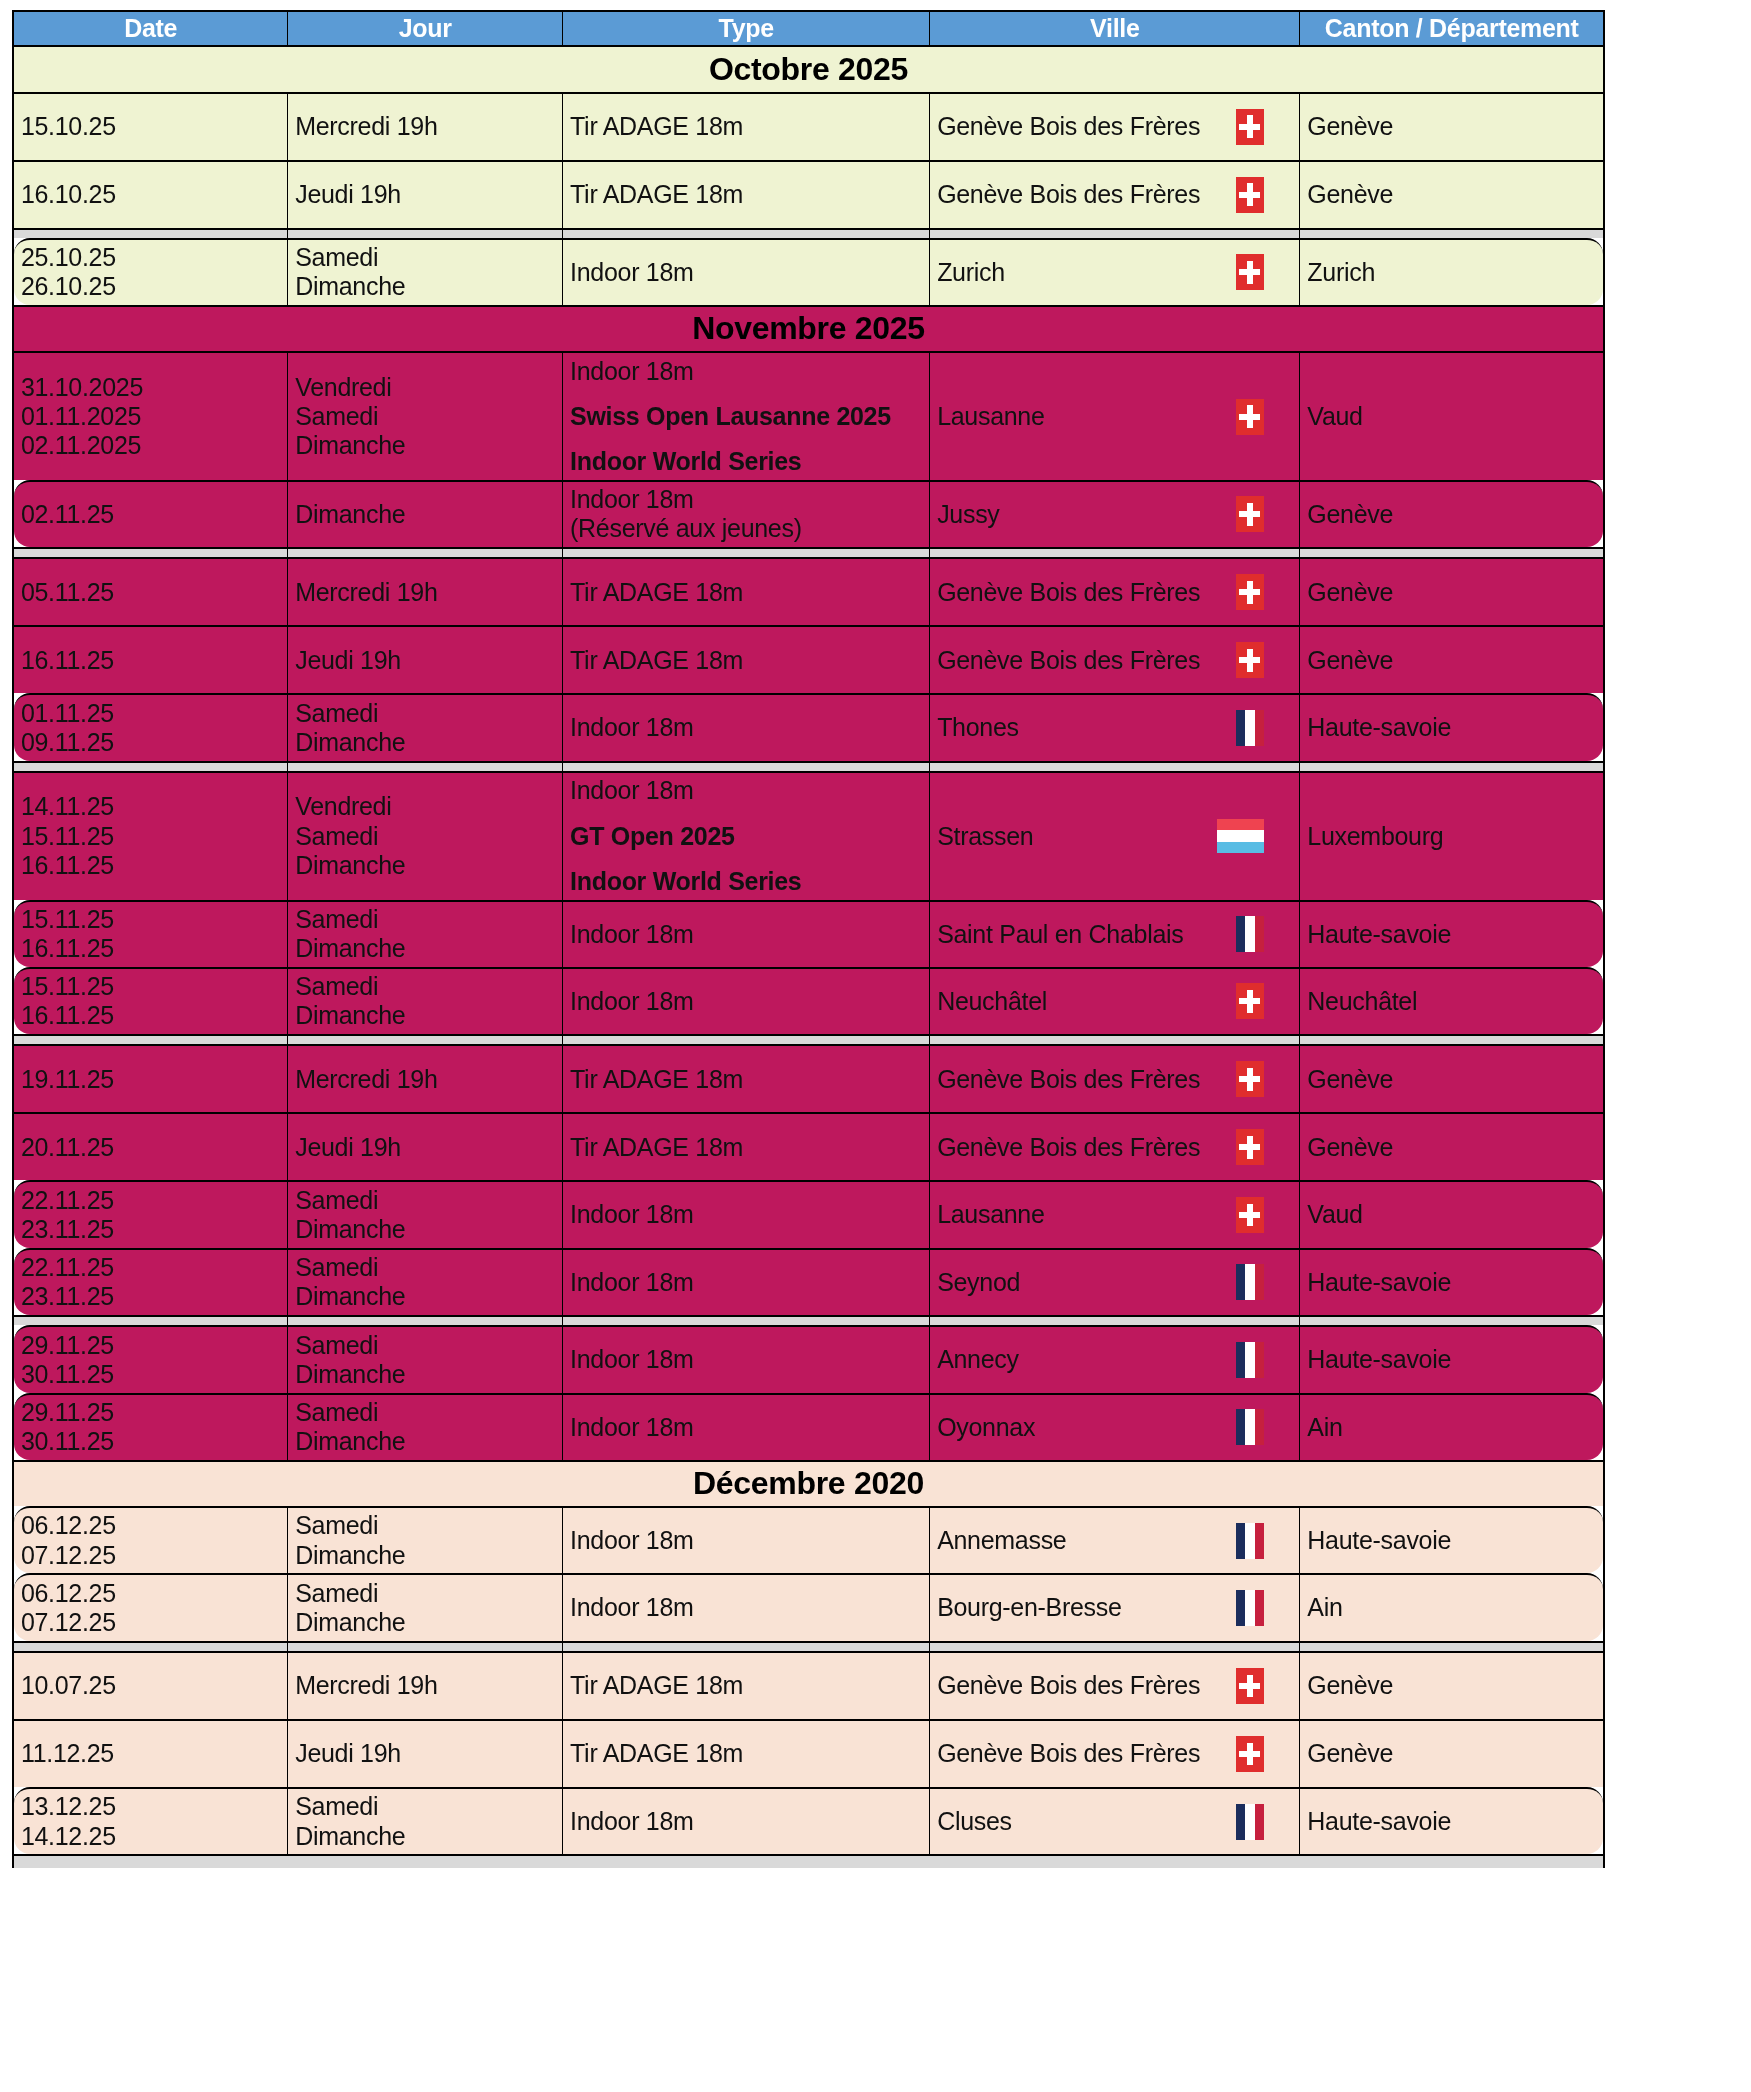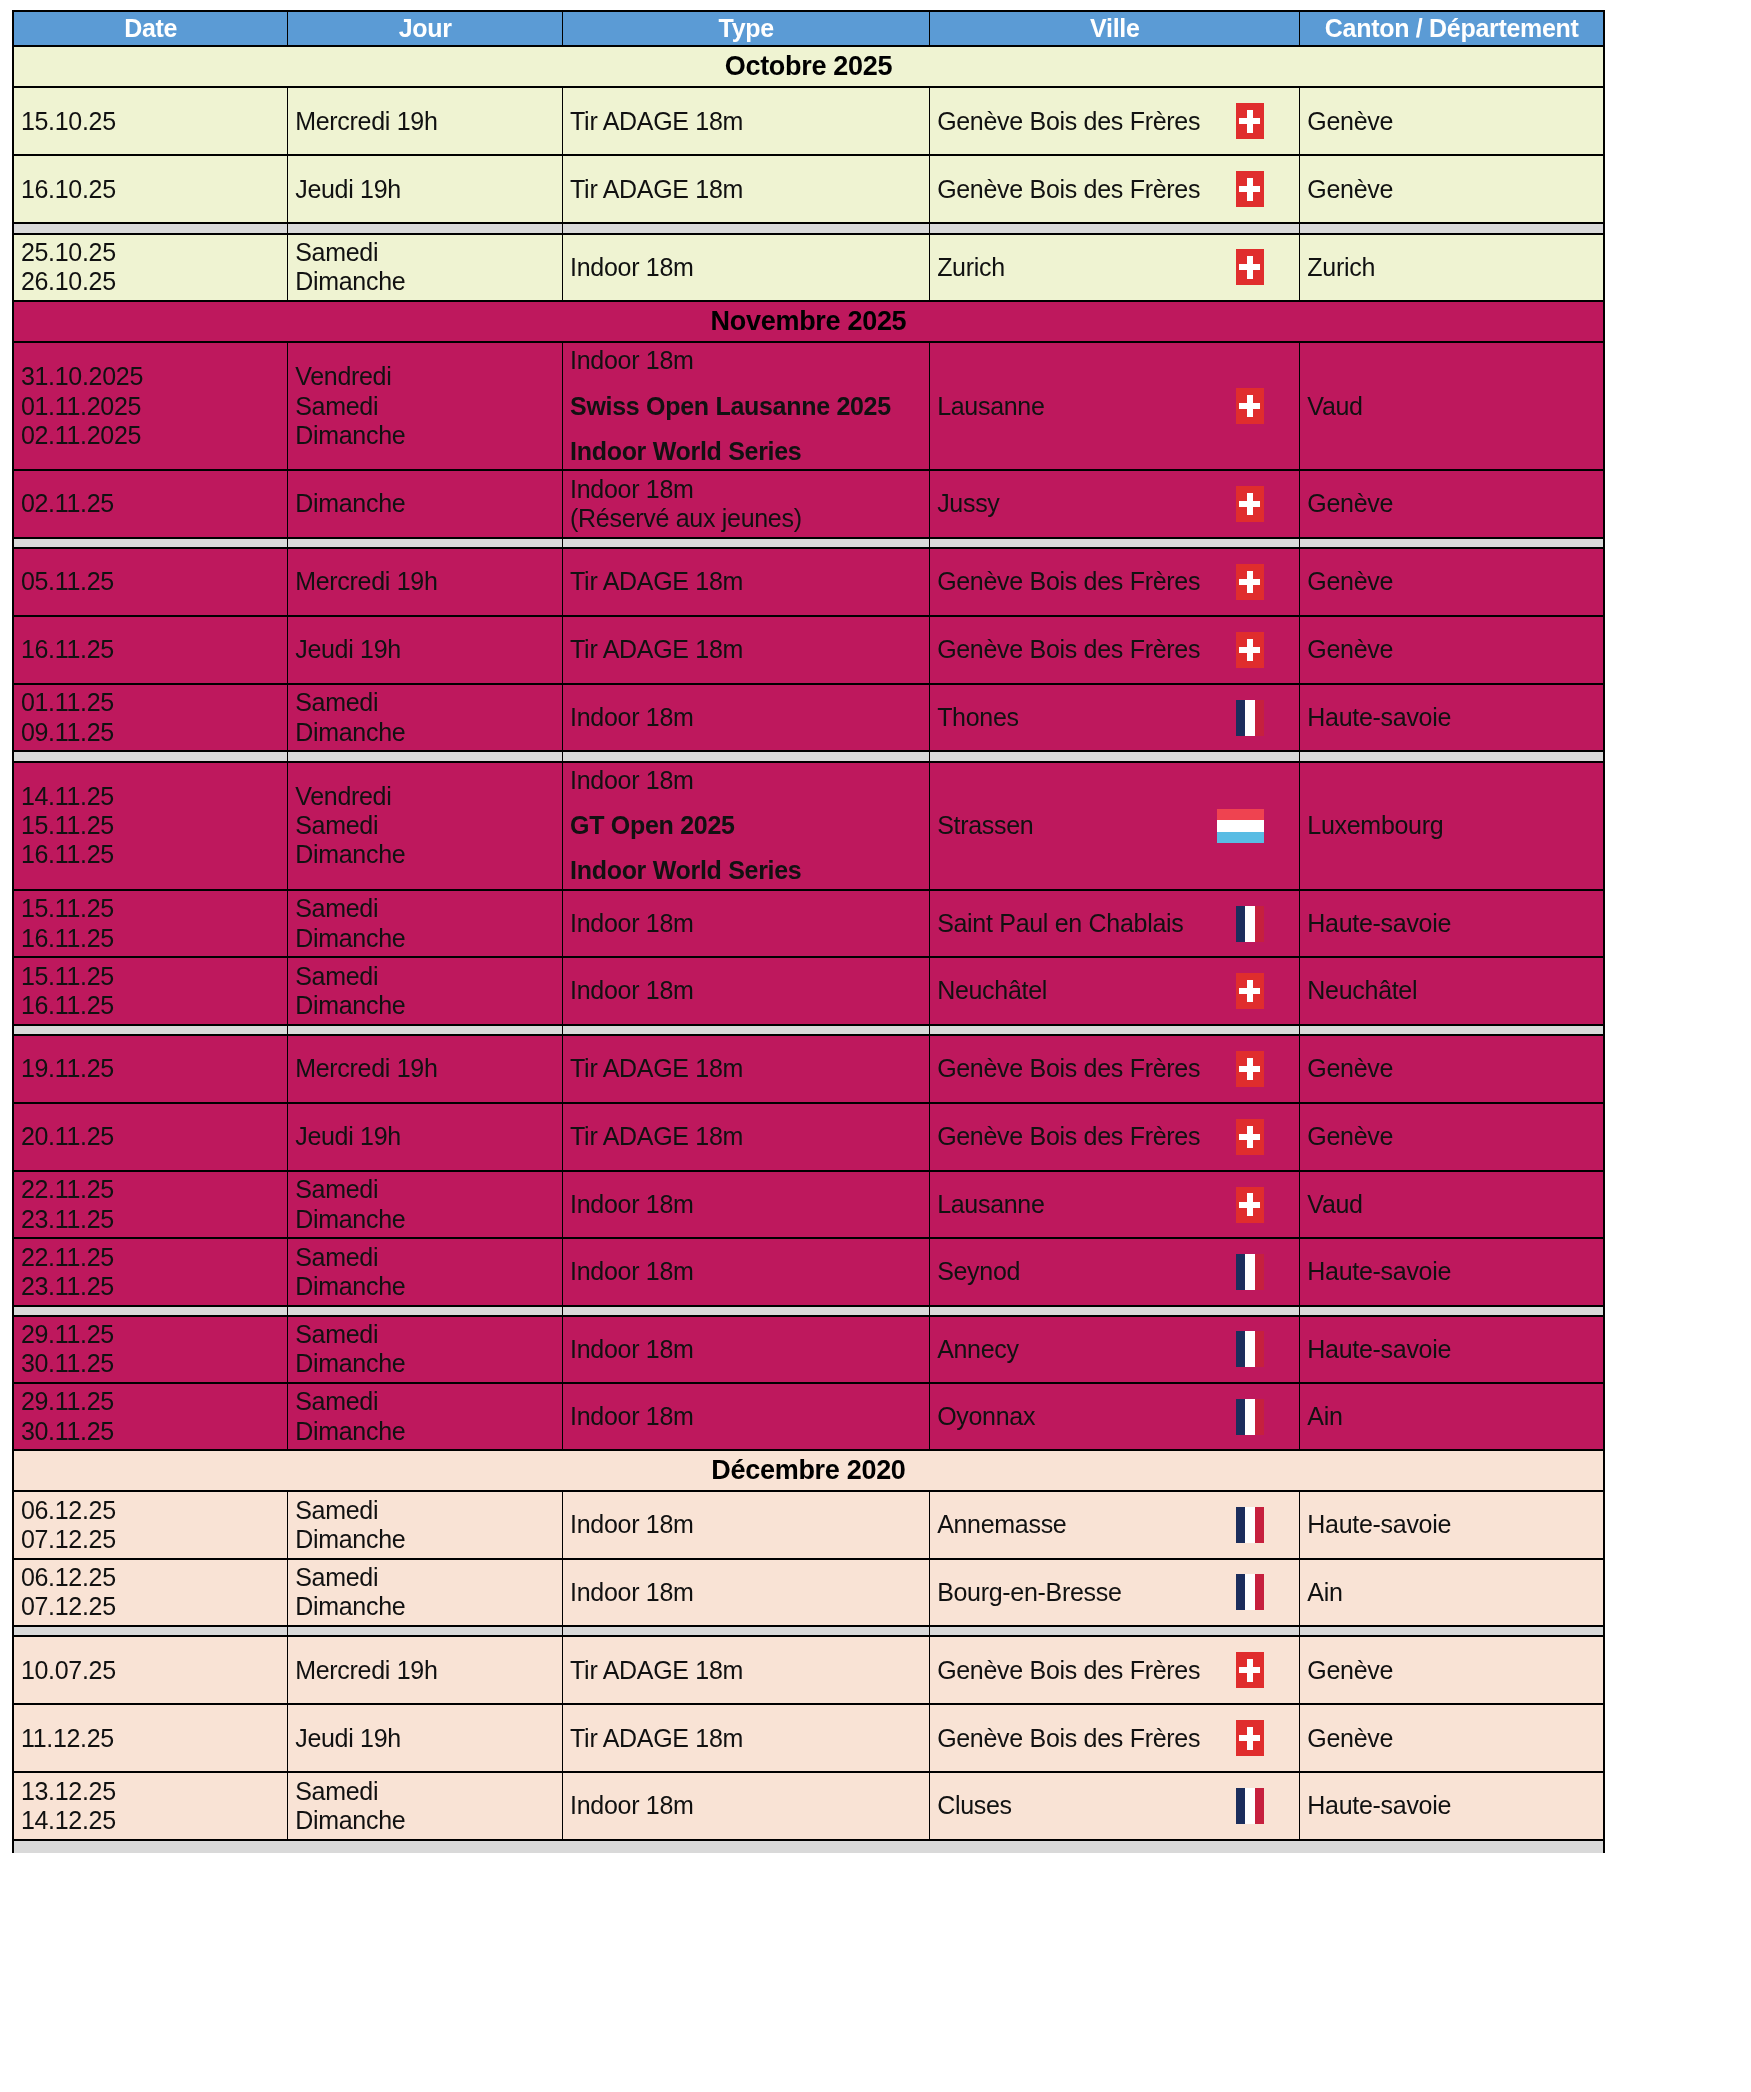--- a/index.html
+++ b/index.html
@@ -28,28 +28,28 @@
   
   .header-row{min-height:33px;}
   .header-row .cell{
     background:#5B9BD5;color:#ffffff;font-weight:700;
     align-items:center;justify-content:center;padding:1.7px 3.4px;
   }
   
   .section-row{min-height:41px;}
   .section-row .cell{
     grid-column:1/-1;align-items:center;justify-content:center;
-    font-weight:700;font-size:27px;color:#000;
+    font-weight:700;font-size:32px;color:#000;
   }
   
   .spacer-row{min-height:10.3px;}
   .spacer-row .cell{background:#D9D9D9;padding:0;}
   
   .h-1{min-height:68px;}
-  .h-2{min-height:66px;}
+  .h-2{min-height:66px;border-radius:16px;}
   .h-3{min-height:105px;}
   .theme-october{background:#EFF3D2;}
   .theme-november{background:#be185d;}
   .theme-december{background:#F9E3D5;}
   .line{white-space:nowrap;}
   .bold{font-weight:700;margin-top:16px;}
   .city-cell{flex-direction:row;align-items:center;justify-content:flex-end;}
   .city-label{white-space:nowrap;}
   
   .flag{display:inline-block;position:relative;margin-left:auto;margin-right:29px;flex:0 0 auto;}

